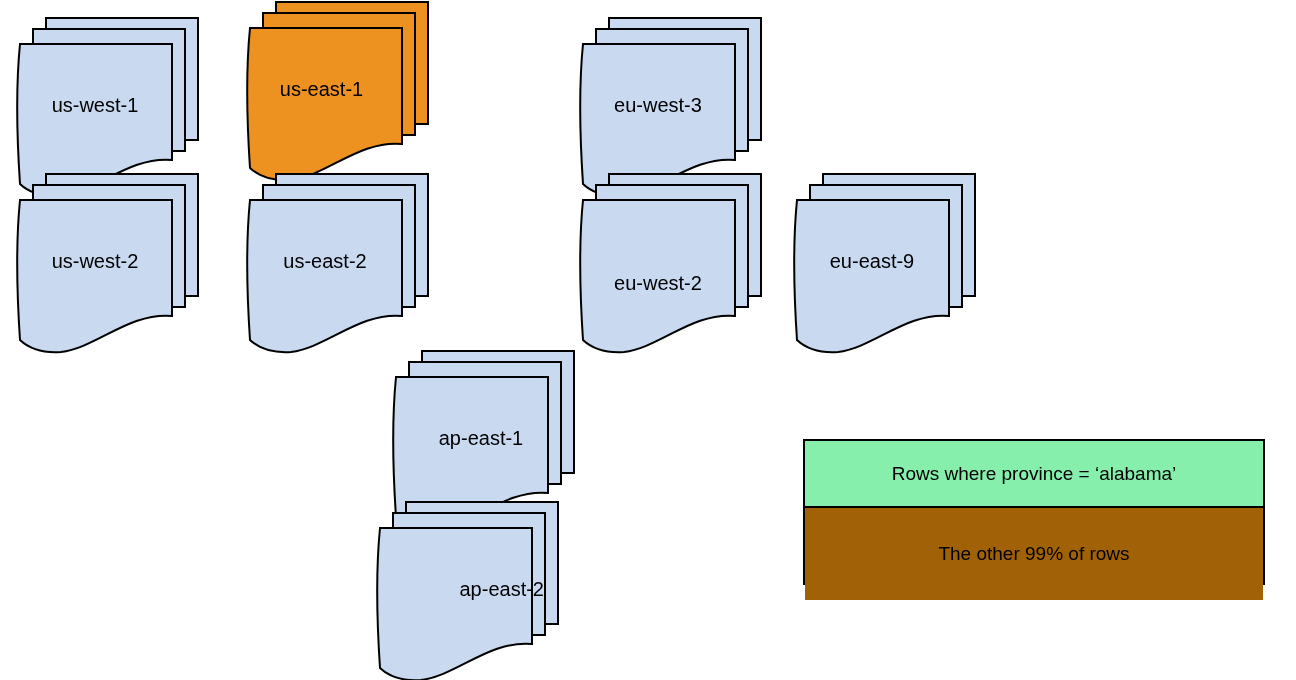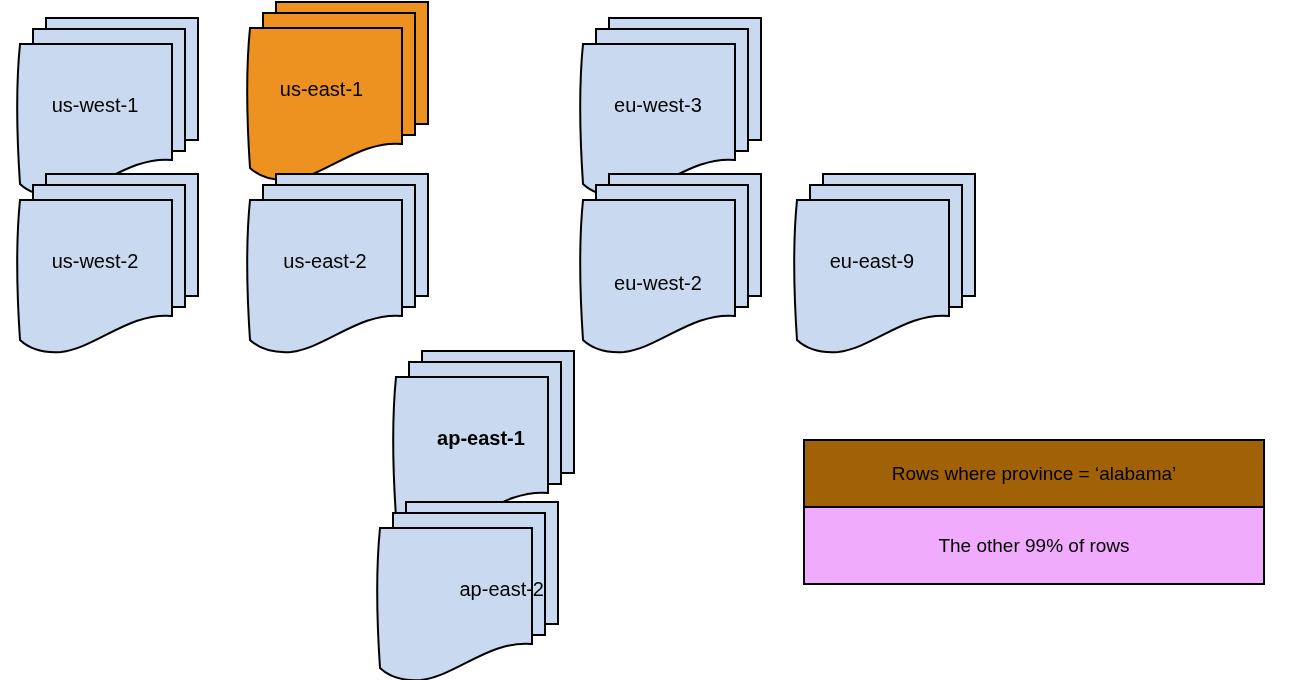--- a/index.html
+++ b/index.html
@@ -110,37 +110,37 @@
       <div class="stack-label" style="top: 78px; left: -12px; margin-top: 22px;">eu-west-2</div>
     </div>
     <div class="stack-group" style="left: 795px; top: 172px; width: 178px; height: 152px;">
       <svg class="stack-svg" width="218" height="192" viewBox="0 0 218 192">
         <path d="M 0 0 L 152 0 L 152 122 L 0 122 Z" transform="translate(28,2)" fill="#c9d9f0" stroke="#000000" stroke-width="2" stroke-linejoin="miter"></path>
         <path d="M 0 0 L 152 0 L 152 122 L 0 122 Z" transform="translate(15,13)" fill="#c9d9f0" stroke="#000000" stroke-width="2" stroke-linejoin="miter"></path>
         <path d="M 0 0 L 152 0 L 152 116 C 109.44 112, 76 148, 41.040000000000006 152 C 25.840000000000003 153, 10.64 150, 0 140 C -4 80.52000000000001, -4 40.260000000000005, 0 0 Z" transform="translate(2,28)" fill="#c9d9f0" stroke="#000000" stroke-width="2" stroke-linejoin="miter"></path>
       </svg>
       <div class="stack-label" style="top: 78px; left: -12px;">eu-east-9</div>
     </div>
-    <div class="stack-group" style="left: 394px; top: 349px; width: 198px; height: 152px; font-weight: bold;">
+    <div class="stack-group" style="left: 394px; top: 349px; width: 198px; height: 152px;">
       <svg class="stack-svg" width="218" height="192" viewBox="0 0 218 192">
         <path d="M 0 0 L 152 0 L 152 122 L 0 122 Z" transform="translate(28,2)" fill="#c9d9f0" stroke="#000000" stroke-width="2" stroke-linejoin="miter"></path>
         <path d="M 0 0 L 152 0 L 152 122 L 0 122 Z" transform="translate(15,13)" fill="#c9d9f0" stroke="#000000" stroke-width="2" stroke-linejoin="miter"></path>
         <path d="M 0 0 L 152 0 L 152 116 C 109.44 112, 76 148, 41.040000000000006 152 C 25.840000000000003 153, 10.64 150, 0 140 C -4 80.52000000000001, -4 40.260000000000005, 0 0 Z" transform="translate(2,28)" fill="#c9d9f0" stroke="#000000" stroke-width="2" stroke-linejoin="miter"></path>
       </svg>
       <div class="stack-label" style="top: 78px; left: -12px;">ap-east-1</div>
     </div>
     <div class="stack-group" style="left: 378px; top: 500px; width: 178px; height: 152px;">
       <svg class="stack-svg" width="218" height="192" viewBox="0 0 218 192">
         <path d="M 0 0 L 152 0 L 152 122 L 0 122 Z" transform="translate(28,2)" fill="#c9d9f0" stroke="#000000" stroke-width="2" stroke-linejoin="miter"></path>
         <path d="M 0 0 L 152 0 L 152 122 L 0 122 Z" transform="translate(15,13)" fill="#c9d9f0" stroke="#000000" stroke-width="2" stroke-linejoin="miter"></path>
         <path d="M 0 0 L 152 0 L 152 116 C 109.44 112, 76 148, 41.040000000000006 152 C 25.840000000000003 153, 10.64 150, 0 140 C -4 80.52000000000001, -4 40.260000000000005, 0 0 Z" transform="translate(2,28)" fill="#c9d9f0" stroke="#000000" stroke-width="2" stroke-linejoin="miter"></path>
       </svg>
       <div class="stack-label" style="top: 78px; left: -12px; text-align: right;">ap-east-2</div>
     </div>
     <div class="legend" style="left: 803px; top: 439px; width: 462px; height: 146px;">
-      <div class="legend-row top" style="height: 67px; background: #a16207;">
+      <div class="legend-row top" style="height: 67px; background: #86efac;">
         <span>Rows where province = ‘alabama’</span>
       </div>
-      <div class="legend-row" style="height: 75px; background: #f0abfc;">
+      <div class="legend-row" style="height: 92px; background: #a16207;">
         <span>The other 99% of rows</span>
       </div>
     </div>
   </div>
 
 </body></html>

